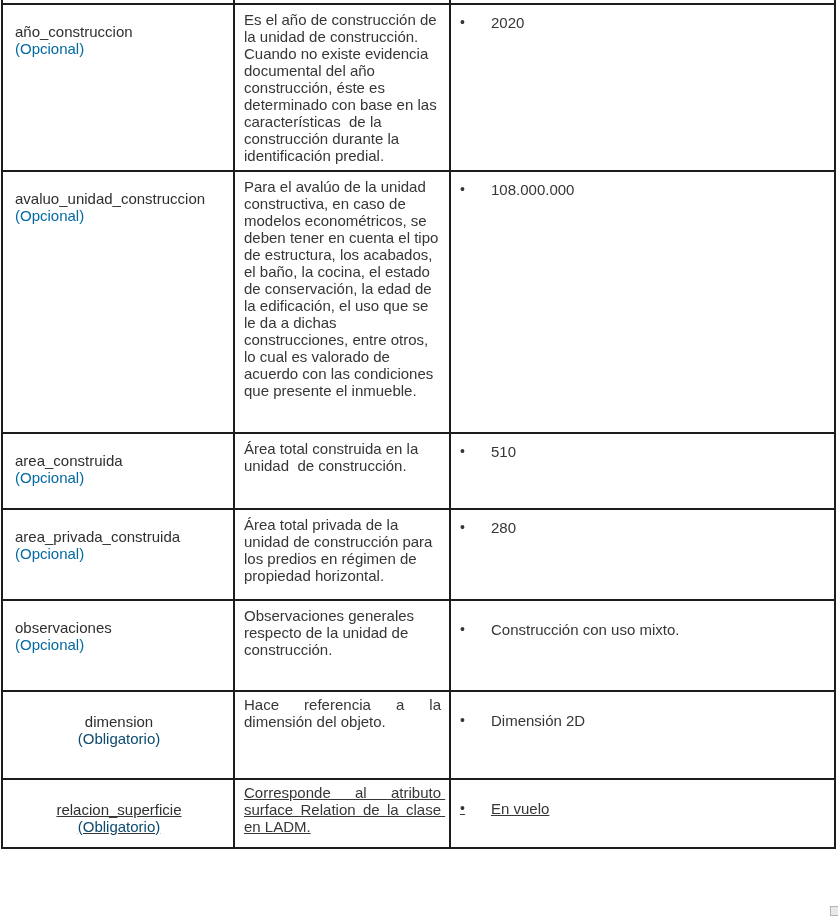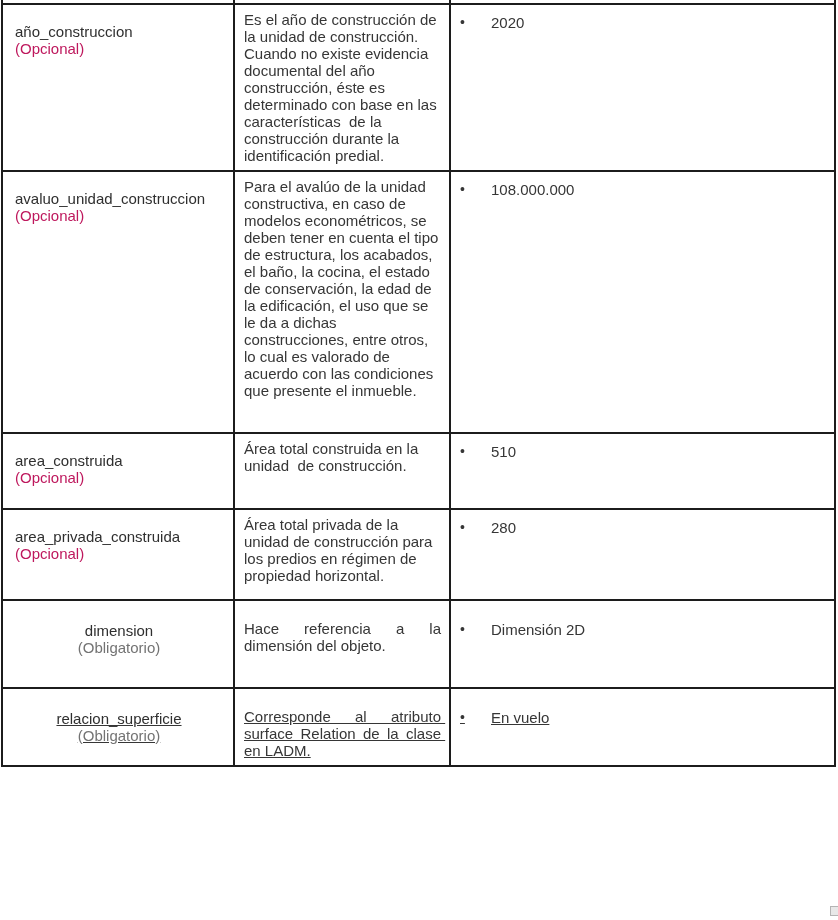--- a/index.html
+++ b/index.html
@@ -44,29 +44,29 @@
   tr.r4 { height: 91px; padding-left: 24px; }
   tr.r5 { height: 91px; }
   tr.r6 { height: 88px; }
   tr.r7 { height: 69px; text-decoration: underline; }
 
   .name-cell { padding: 18px 10px 6px 12px; }
   .desc-cell { padding: 6px 8px 6px 9px; }
   .value-cell { padding: 9px 8px 6px 9px; }
 
   tr.low .name-cell  { padding-top: 21px; text-align: center; }
-  tr.low .desc-cell  { padding-top: 19px; }
+  tr.low .desc-cell  { padding-top: 4px; }
   tr.low .value-cell { padding-top: 20px; }
   .value-cell.vlow   { padding-top: 20px; }
 
   .field-name {
     color: #2f2f2f;
   }
-  .field-requirement.opt { color: #be185d; }
-  .field-requirement.req { color: #737373; }
+  .field-requirement.opt { color: #0369a1; }
+  .field-requirement.req { color: #0c4a6e; }
 
   .field-description {
     white-space: pre-wrap;
   }
   .desc-cell.justify .field-description {
     text-align: justify;
   }
 
   .value-line {
     display: flex;
@@ -166,20 +166,35 @@
           <div class="field-description">Área total privada de la unidad de construcción para los predios en régimen de propiedad horizontal.</div>
         </td>
         <td class="value-cell">
           <div class="value-line">
             <span class="bullet">•</span>
             <span class="example-value">280</span>
           </div>
         </td>
       </tr>
 
+      <tr class="r5">
+        <td class="name-cell">
+          <div class="field-name">observaciones</div>
+          <div class="field-requirement opt">(Opcional)</div>
+        </td>
+        <td class="desc-cell">
+          <div class="field-description">Observaciones generales respecto de la unidad de construcción.</div>
+        </td>
+        <td class="value-cell vlow">
+          <div class="value-line">
+            <span class="bullet">•</span>
+            <span class="example-value">Construcción con uso mixto.</span>
+          </div>
+        </td>
+      </tr>
 
       <tr class="r6 low">
         <td class="name-cell">
           <div class="field-name">dimension</div>
           <div class="field-requirement req">(Obligatorio)</div>
         </td>
         <td class="desc-cell justify">
           <div class="field-description">Hace referencia a la dimensión del objeto.</div>
         </td>
         <td class="value-cell">

